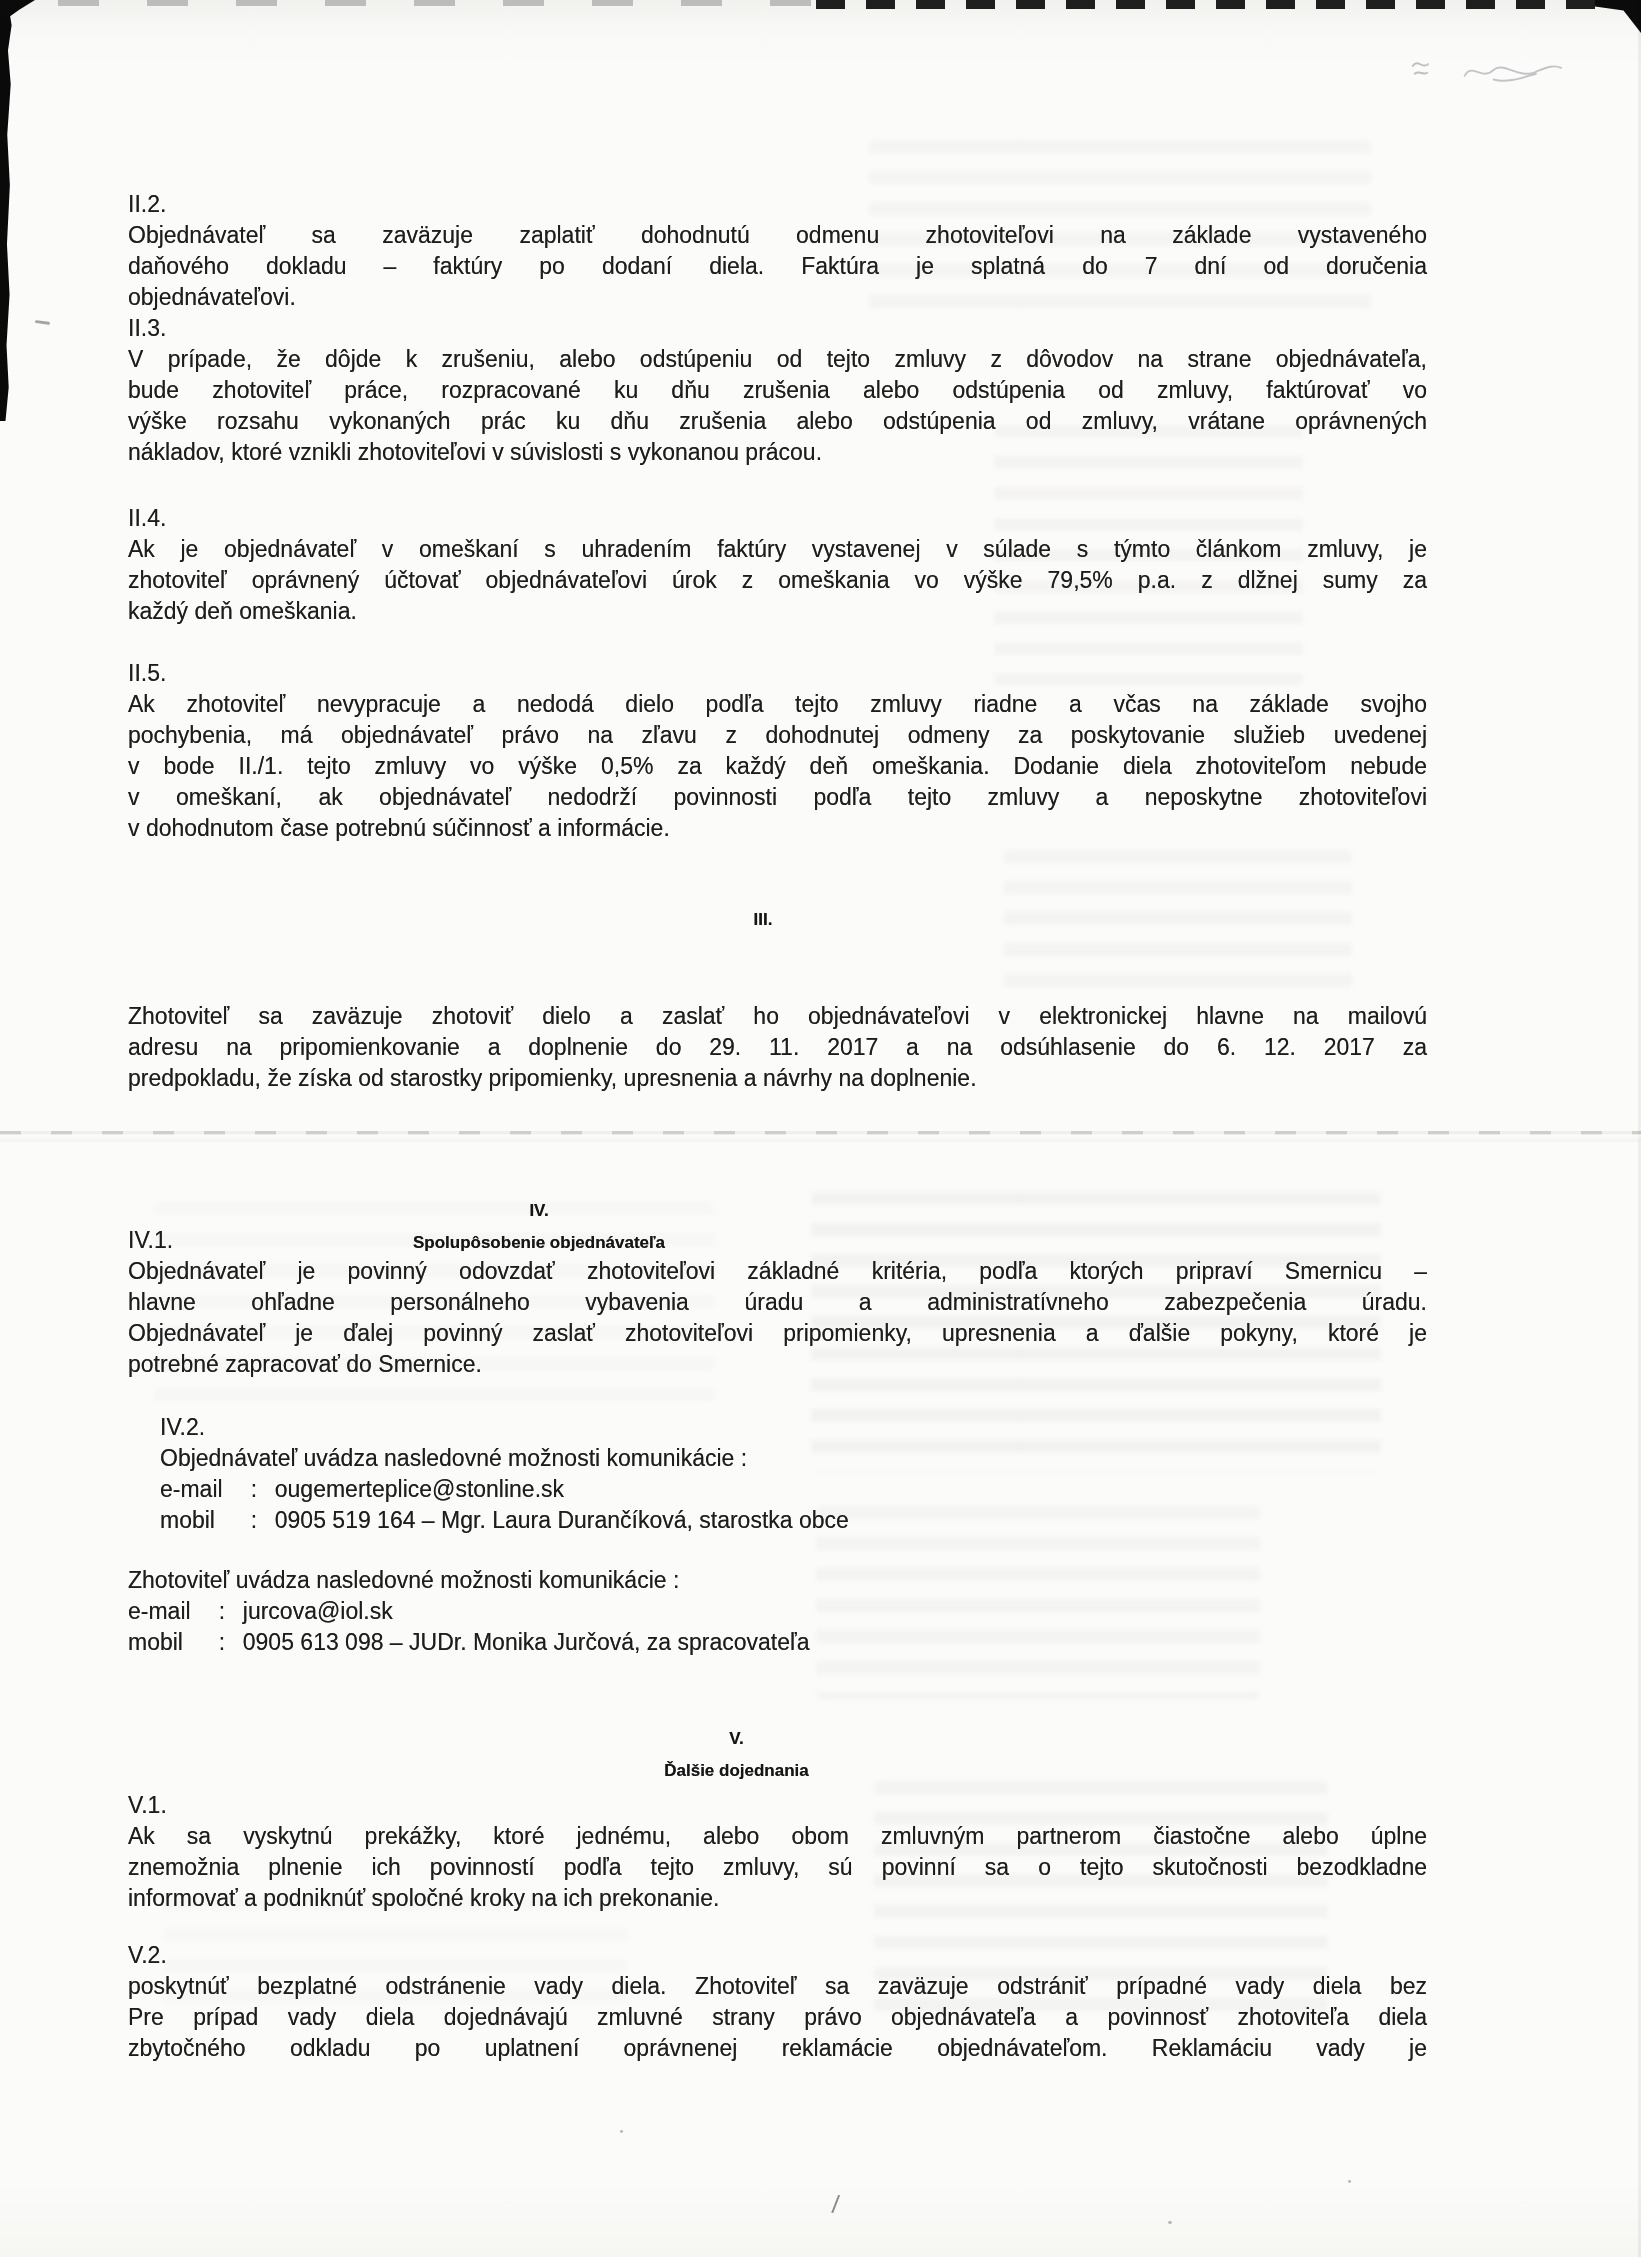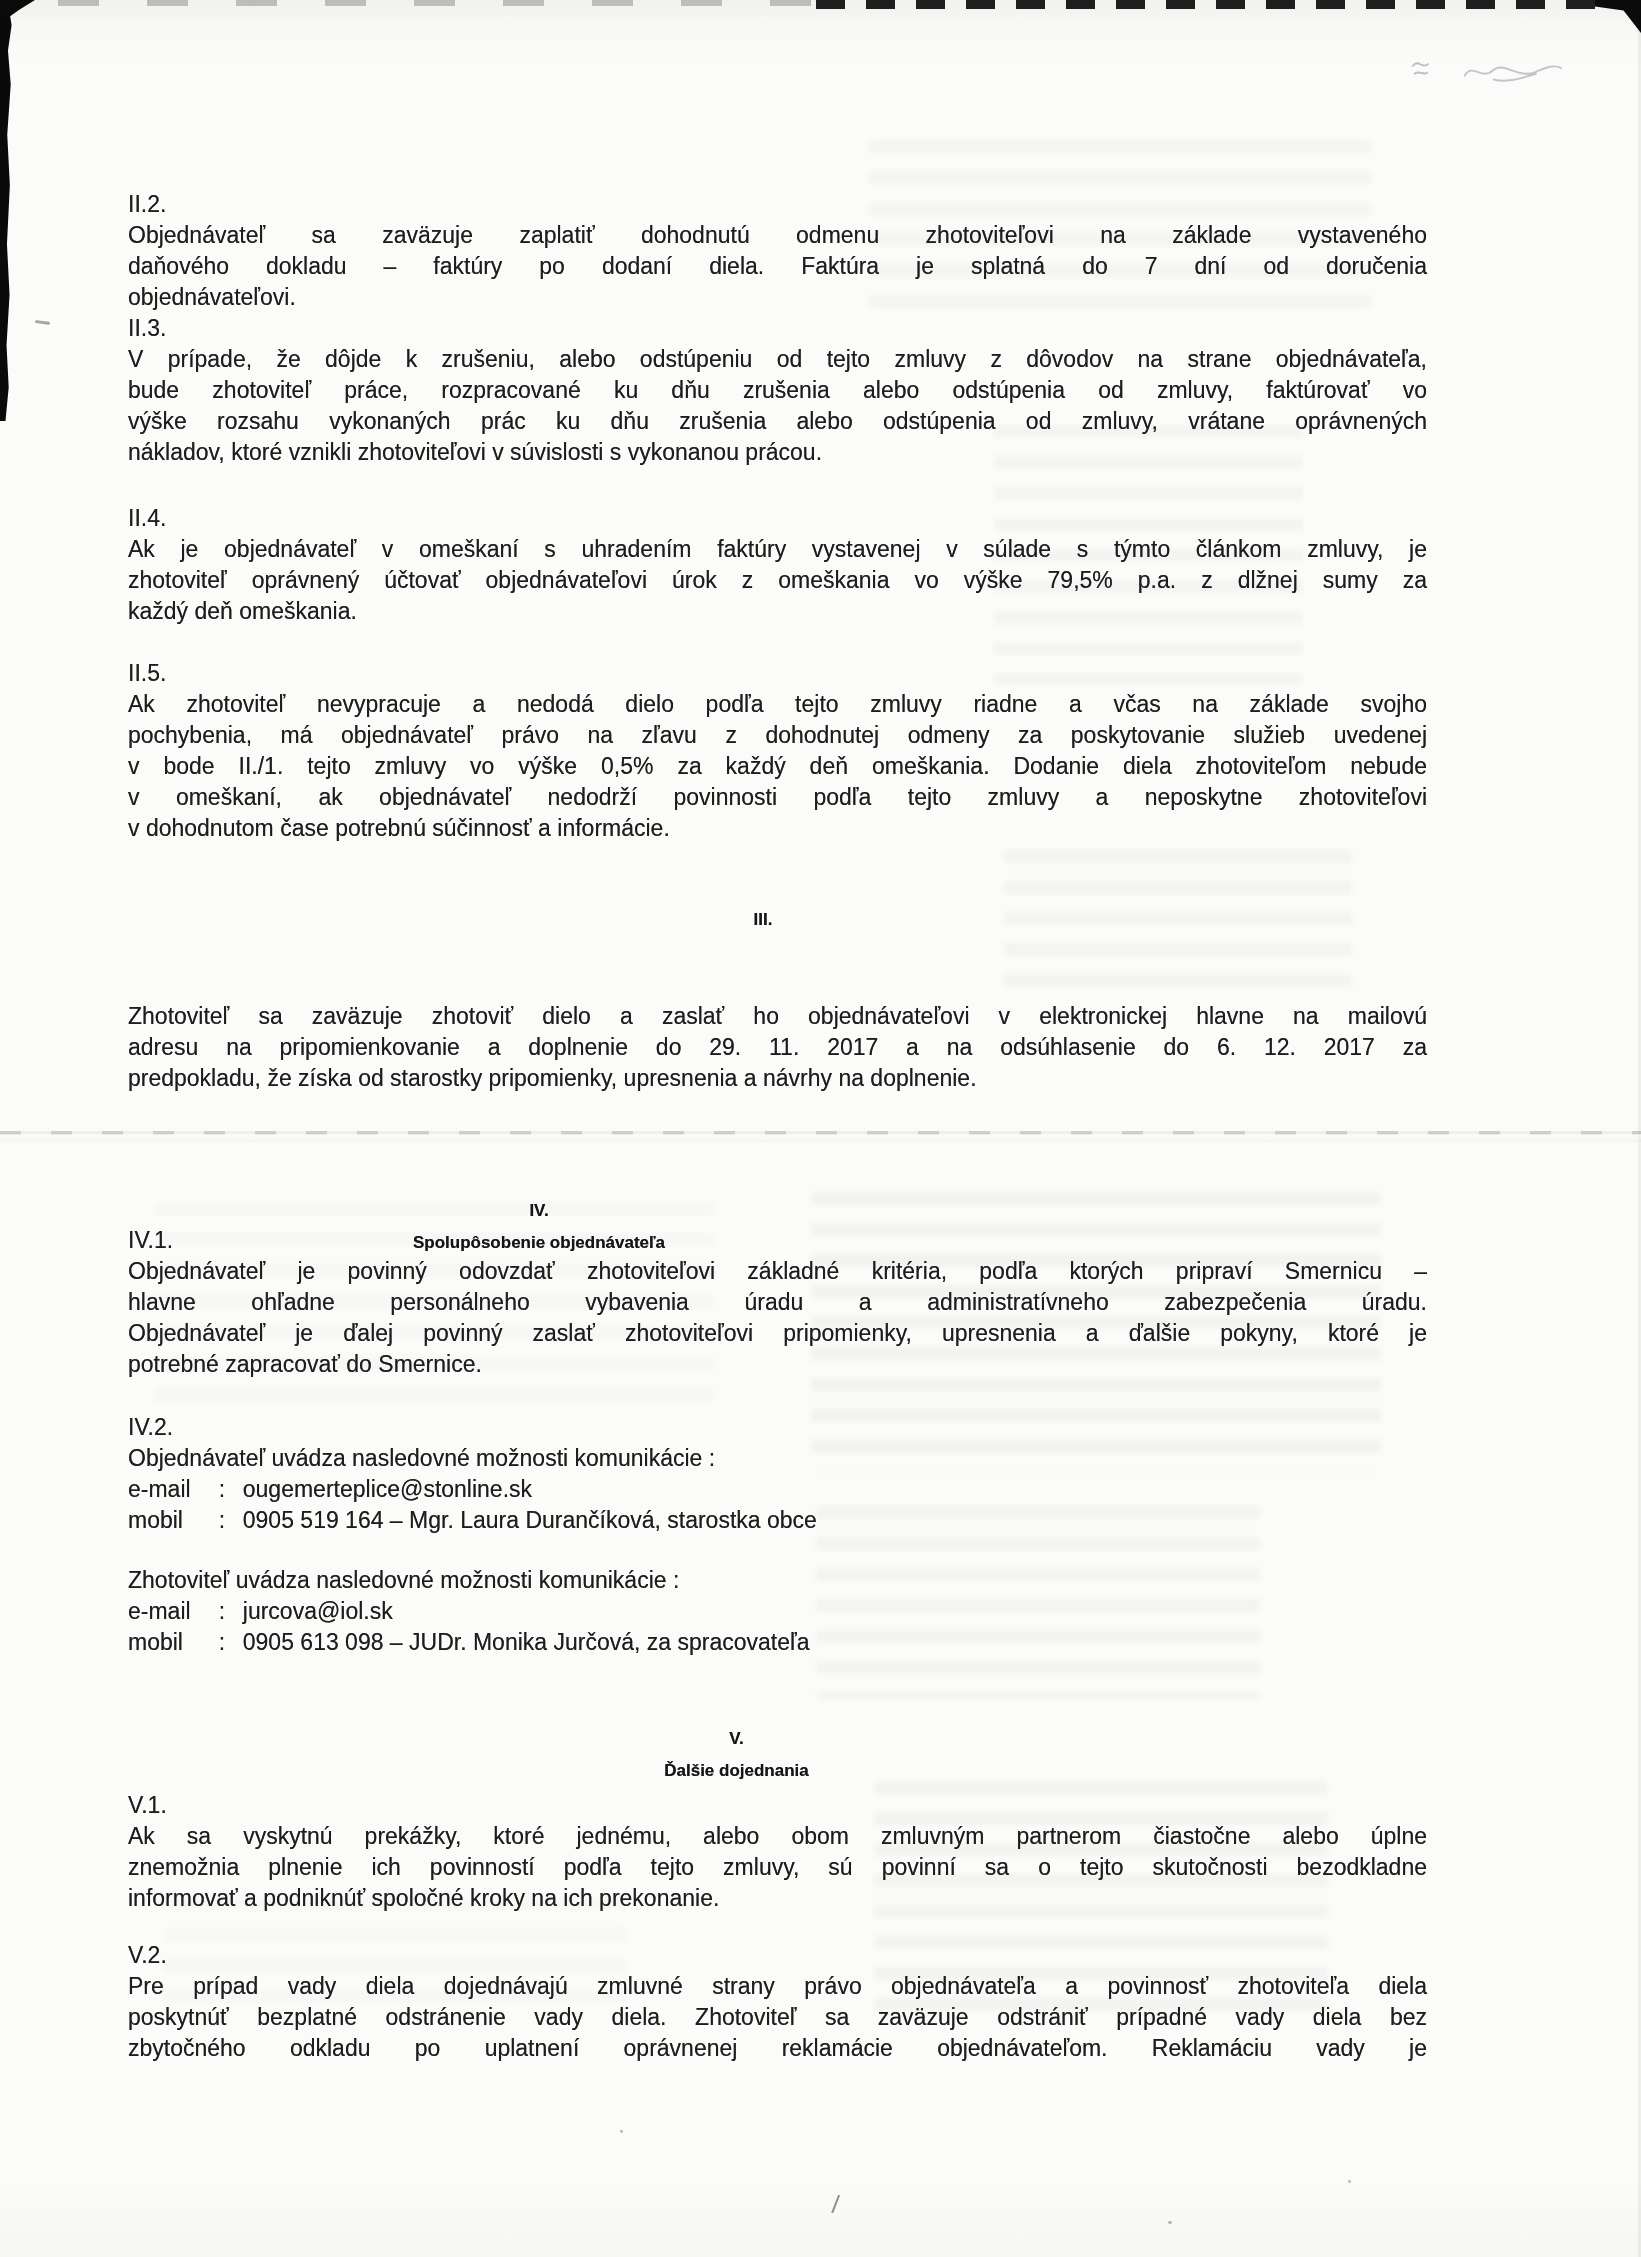--- a/index.html
+++ b/index.html
@@ -158,21 +158,21 @@
   </div>
 
   <div class="blk" style="top:1225px;">
     <span class="clabel">IV.1.</span>
     <span class="ln">Objednávateľ je povinný odovzdať zhotoviteľovi základné kritéria, podľa ktorých pripraví Smernicu –</span>
     <span class="ln">hlavne ohľadne personálneho vybavenia úradu a administratívneho zabezpečenia úradu.</span>
     <span class="ln">Objednávateľ je ďalej povinný zaslať zhotoviteľovi pripomienky, upresnenia a ďalšie pokyny, ktoré je</span>
     <span class="ln last">potrebné zapracovať do Smernice.</span>
   </div>
 
-  <div class="blk" style="top:1412px;">
+  <div class="blk" style="top:1412px;margin-left:32px;">
     <span class="clabel">IV.2.</span>
     <span class="clabel">Objednávateľ uvádza nasledovné možnosti komunikácie :</span>
     <span class="crow">
       <span class="ct">e-mail</span>
       <span class="cs">:</span>
       <span class="cv">ougemerteplice@stonline.sk</span>
     </span>
     <span class="crow">
       <span class="ct">mobil</span>
       <span class="cs">:</span>
@@ -201,22 +201,22 @@
 
   <div class="blk" style="top:1790px;">
     <span class="clabel">V.1.</span>
     <span class="ln">Ak sa vyskytnú prekážky, ktoré jednému, alebo obom zmluvným partnerom čiastočne alebo úplne</span>
     <span class="ln">znemožnia plnenie ich povinností podľa tejto zmluvy, sú povinní sa o tejto skutočnosti bezodkladne</span>
     <span class="ln last">informovať a podniknúť spoločné kroky na ich prekonanie.</span>
   </div>
 
   <div class="blk" style="top:1940px;">
     <span class="clabel">V.2.</span>
+    <span class="ln">poskytnúť bezplatné odstránenie vady diela. Zhotoviteľ sa zaväzuje odstrániť prípadné vady diela bez</span>
     <span class="ln">Pre prípad vady diela dojednávajú zmluvné strany právo objednávateľa a povinnosť zhotoviteľa diela</span>
-    <span class="ln">poskytnúť bezplatné odstránenie vady diela. Zhotoviteľ sa zaväzuje odstrániť prípadné vady diela bez</span>
     <span class="ln">zbytočného odkladu po uplatnení oprávnenej reklamácie objednávateľom. Reklamáciu vady je</span>
   </div>
 
   <span class="bottom-slash">/</span>
   <div class="speck" style="left:620px;top:2130px;width:2.9px;height:2.9px;"></div>
   <div class="speck" style="left:1168px;top:2221px;width:3.9px;height:2.9px;"></div>
   <div class="speck" style="left:1348px;top:2180px;width:2.9px;height:2.9px;"></div>
 
 </div>
 

